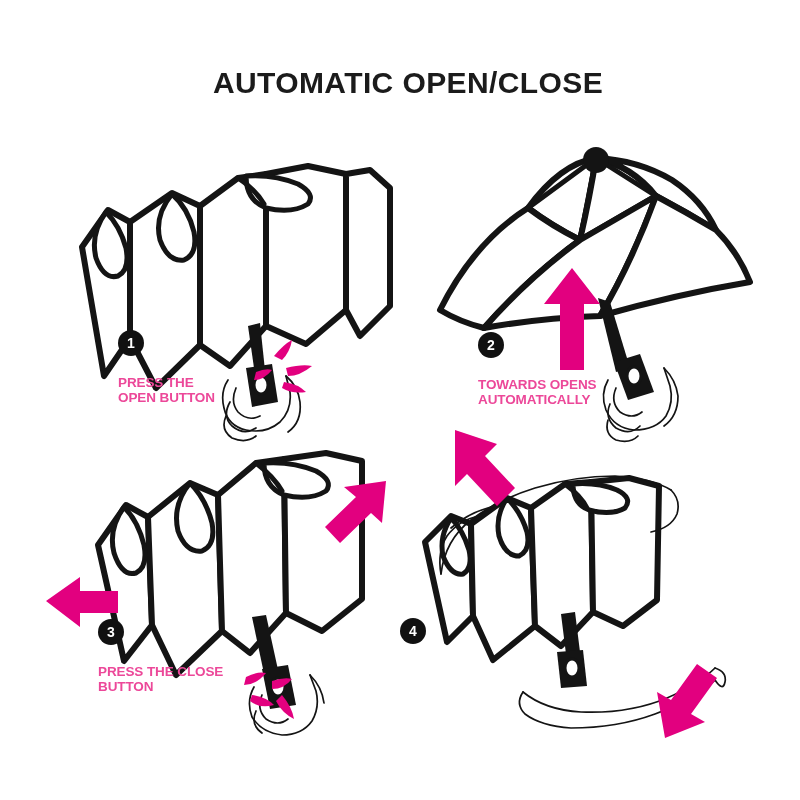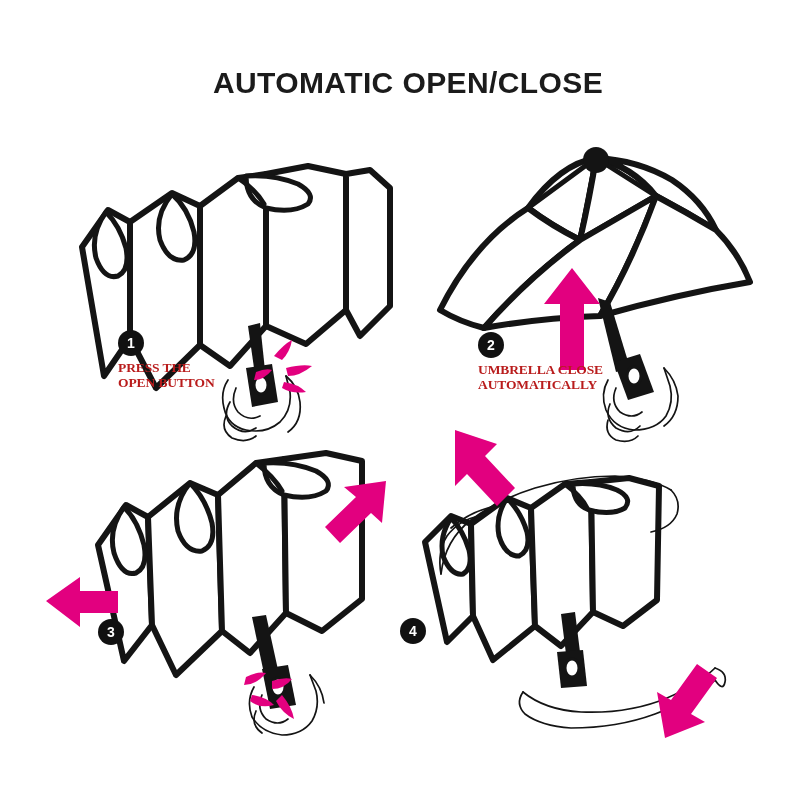--- a/index.html
+++ b/index.html
@@ -74,28 +74,28 @@
     font-size: 14px;
     font-weight: 700;
     display: flex;
     align-items: center;
     justify-content: center;
     line-height: 1;
     font-family: "Liberation Sans", sans-serif;
   }
 
   .caption-text {
-    margin-top: 4px;
+    margin-top: 19px;
     font-size: 13.5px;
     font-weight: 700;
     line-height: 1.12;
     letter-spacing: -0.1px;
-    color: #b91c1c;
+    color: #ec4899;
     white-space: pre-line;
-    font-family: Liberation Serif, serif;
+    font-family: Liberation Sans, sans-serif;
   }
 
   .ink { fill: none; stroke: #141414; }
   .thick { stroke-width: 6; stroke-linejoin: round; stroke-linecap: round; }
   .med   { stroke-width: 5; stroke-linejoin: round; stroke-linecap: round; }
   .hand  { stroke-width: 1.7; stroke-linejoin: round; stroke-linecap: round; }
   .solid-black { fill: #141414; stroke: none; }
   .white-fill { fill: #ffffff; }
 </style>
 </head>
@@ -263,25 +263,27 @@
   </div>
 
   <div class="caption" id="caption-1">
     <div class="step-badge">1</div>
     <div class="caption-text">PRESS THE
 OPEN BUTTON</div>
   </div>
 
   <div class="caption" id="caption-2">
     <div class="step-badge">2</div>
-    <div class="caption-text">UMBRELLA CLOSE
+    <div class="caption-text">TOWARDS OPENS
 AUTOMATICALLY</div>
   </div>
 
   <div class="caption" id="caption-3">
     <div class="step-badge">3</div>
+    <div class="caption-text">PRESS THE CLOSE
+BUTTON</div>
   </div>
 
   <div class="caption" id="caption-4">
     <div class="step-badge">4</div>
   </div>
 
 </div>
 
 </body></html>

